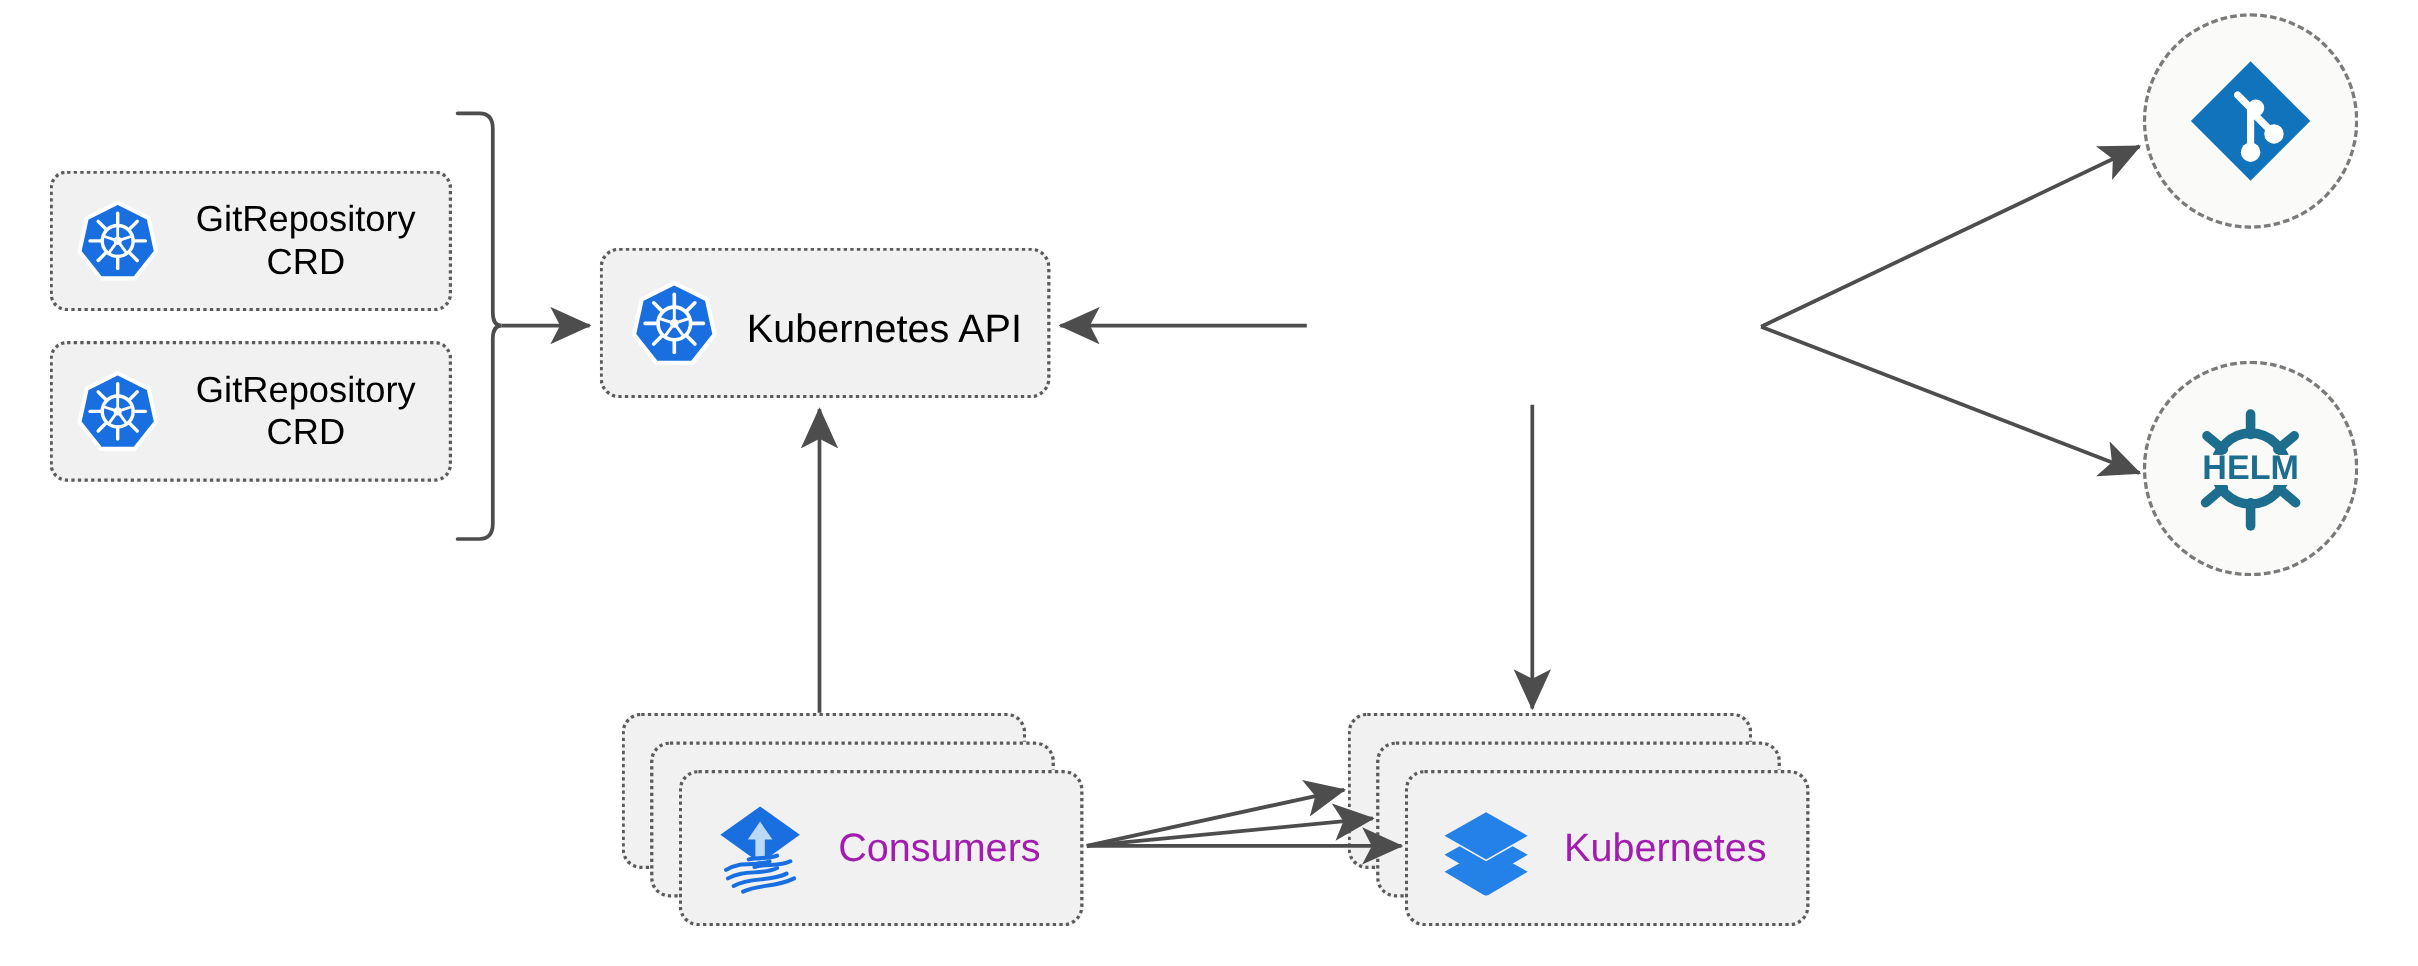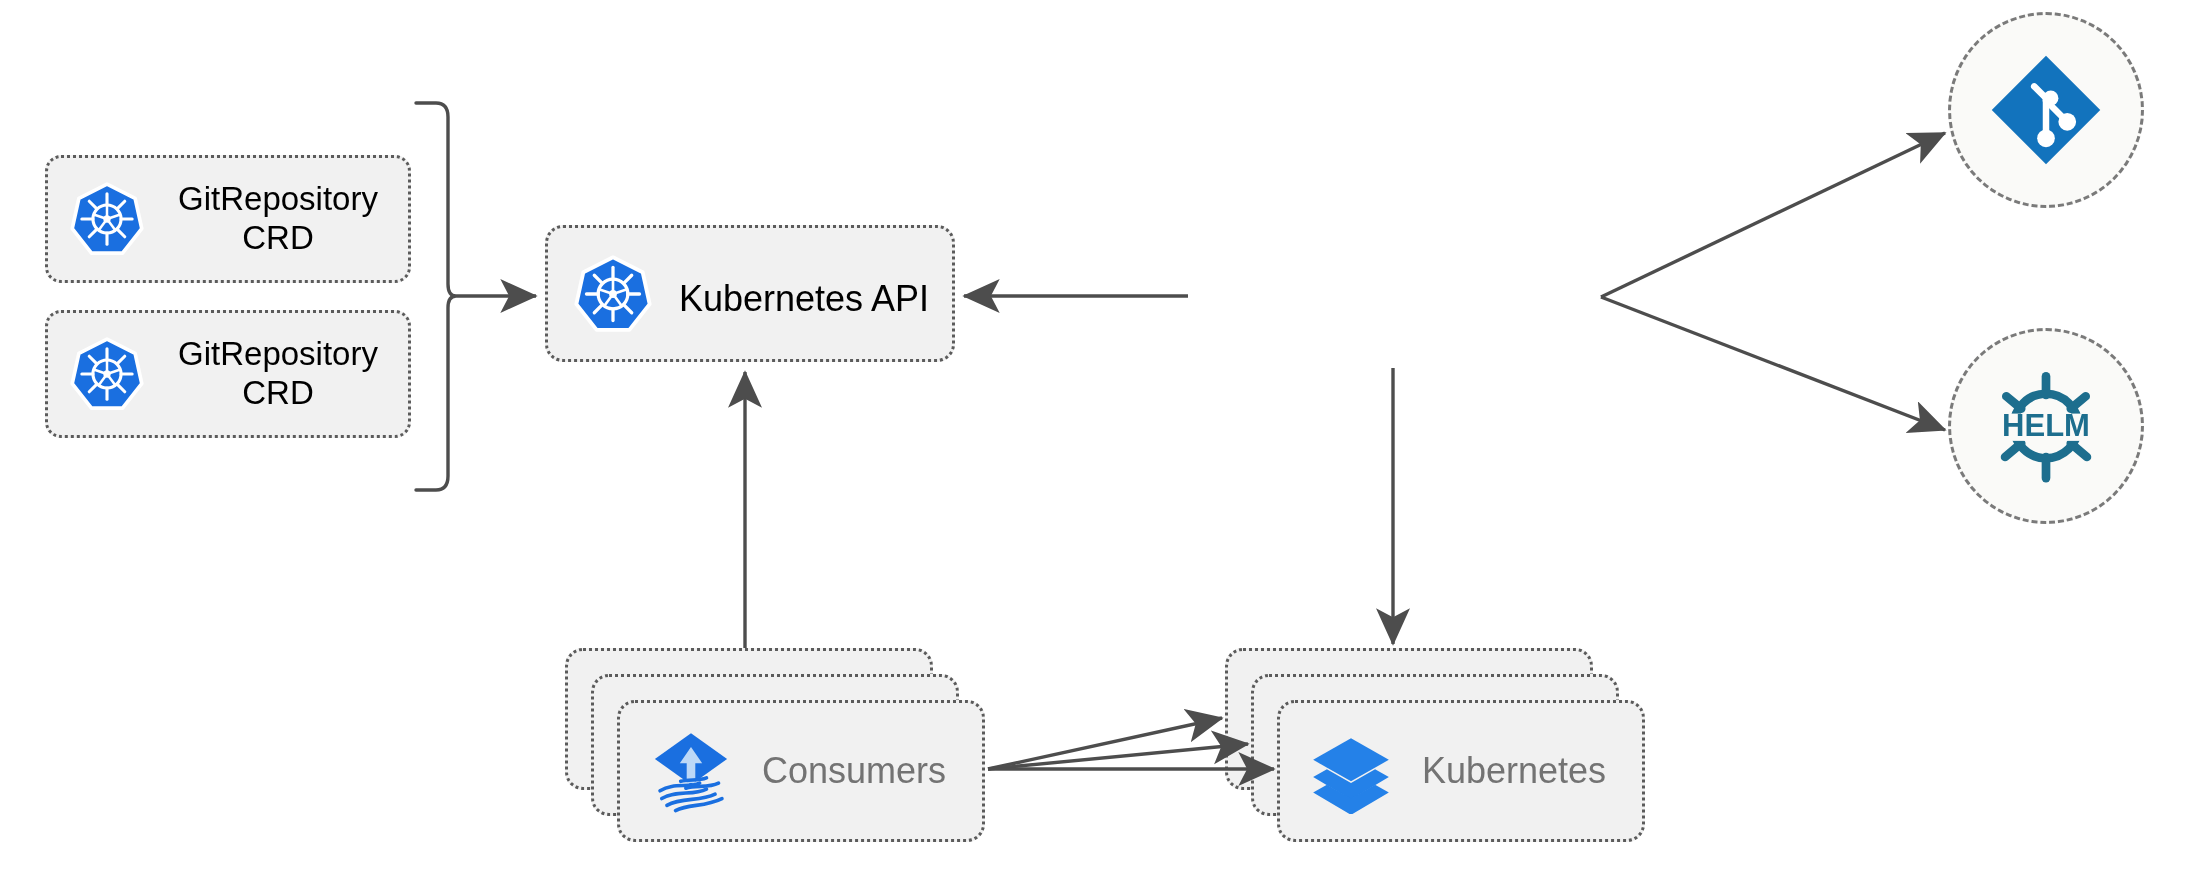--- a/index.html
+++ b/index.html
@@ -88,21 +88,21 @@
     height: 142px;
   }
   .stack .card.front {
     display: flex;
     align-items: center;
     padding-left: 28px;
   }
   .stack .card.front .icon { flex: 0 0 auto; width: 86px; height: 86px;
       display:flex; align-items:center; justify-content:center; }
   .stack .card.front .label {
-    flex: 1; text-align: center; font-size: 36px; color:#737373; padding-right: 8px;
+    flex: 1; text-align: center; font-size: 36px; color:#a21caf; padding-right: 8px;
   }
   #consumers-stack { left: 565px; top: 648px; }
   #artifacts-stack { left: 1225px; top: 648px; }
 
   .card.c0 { left: 0px;  top: 0px;  }
   .card.c1 { left: 26px; top: 26px; }
   .card.c2 { left: 52px; top: 52px; }
 
   
   .ext-circle {

